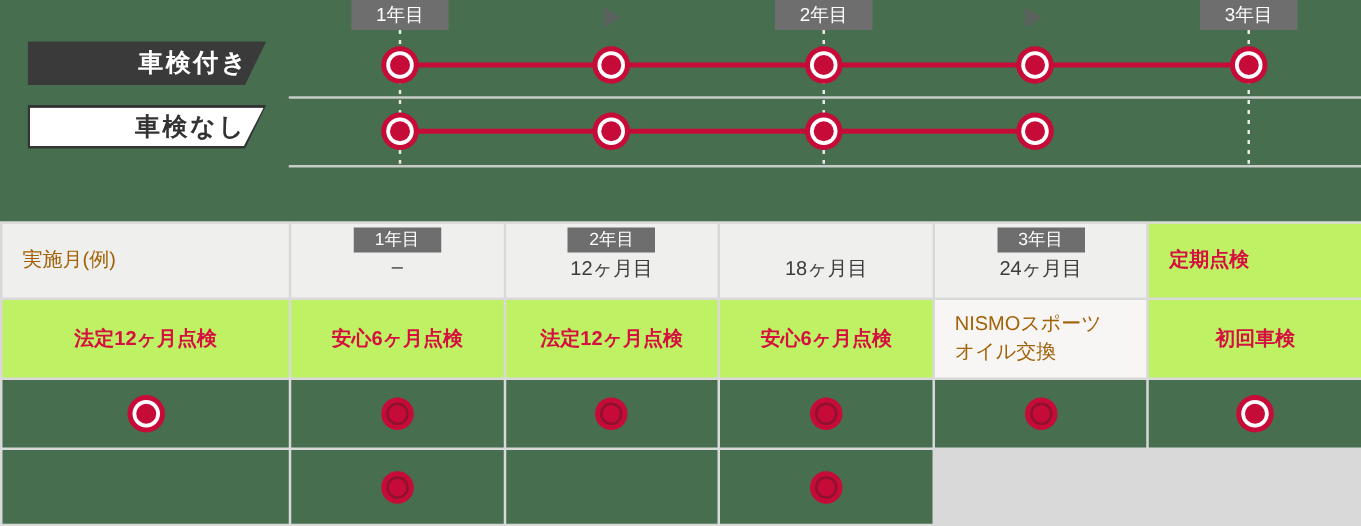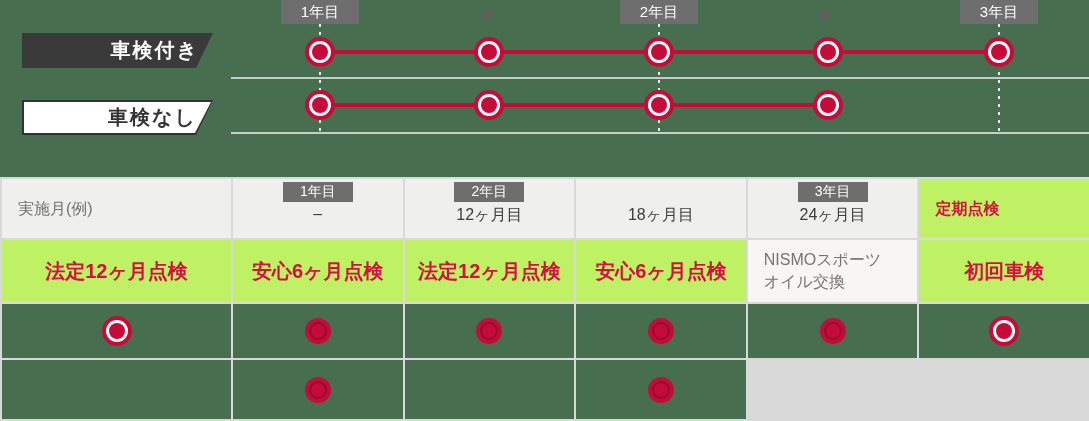--- a/index.html
+++ b/index.html
@@ -15,21 +15,21 @@
   .hline{position:absolute;left:231px;right:0;height:2px;background:#c7ccc7;}
   .hline-1{top:77px;}
   .hline-2{top:132px;}
 
   .flag{position:absolute;left:22px;width:191px;height:35px;
     clip-path:polygon(0 0,100% 0,calc(100% - 17px) 100%,0 100%);
     background:#333333;}
   .flag-inner{position:absolute;inset:0;display:flex;align-items:center;justify-content:flex-end;
     color:#ffffff;font-size:20px;font-weight:700;letter-spacing:2px;padding-right:14px;box-sizing:border-box;}
   .flag.dark{top:33px;background:#3a3a3a;}
-  .flag.light{top:100px;}
+  .flag.light{top:84px;}
   .flag.light .flag-inner{inset:2px;clip-path:polygon(0 0,100% 0,calc(100% - 16px) 100%,0 100%);
     background:#ffffff;color:#333333;}
 
   .year-badge{position:absolute;top:0;width:78px;height:24px;background:#6e6e6e;color:#ffffff;
     font-size:15px;display:flex;align-items:center;justify-content:center;}
   .drop-line{position:absolute;top:24px;width:2px;height:107px;
     background-image:repeating-linear-gradient(to bottom,#e8eae8 0 3px,transparent 3px 8px);}
   .tl-arrow{position:absolute;top:6px;width:0;height:0;
     border-left:14px solid #5b615c;border-top:8px solid transparent;border-bottom:8px solid transparent;}
   .tl-line{position:absolute;height:4px;background:#c60b39;}
@@ -38,29 +38,29 @@
   .dot-solid{width:14px;height:14px;border-radius:50%;background:#c60b39;
     box-shadow:0 0 0 2px #8f1130,0 0 0 6px #c60b39;}
   .dot-ring.in-cell{position:static;}
 
   
   .schedule{position:absolute;left:0;top:177px;width:1089px;height:244px;box-sizing:border-box;
     display:grid;grid-template-columns:229px repeat(5,1fr);grid-template-rows:59px 62px 54px 59px;
     gap:2px;background:#d9d9d9;padding:2px 0 2px 2px;}
   .tcell{display:flex;align-items:center;justify-content:center;}
   .label-cell{justify-content:flex-start;padding-left:16px;box-sizing:border-box;
-    font-size:16px;color:#737373;white-space:pre-line;line-height:1.35;}
+    font-size:16px;color:#a16207;white-space:pre-line;line-height:1.35;}
   .tcell.months{background:#efefee;}
   .tcell.months.data-cell{flex-direction:column;justify-content:flex-start;}
   .cell-badge{width:70px;height:20px;margin-top:3px;background:#6e6e6e;color:#ffffff;font-size:14px;
     display:flex;align-items:center;justify-content:center;flex:none;}
   .cell-badge.hidden{visibility:hidden;}
   .month-text{margin-top:3px;font-size:16px;color:#3c3c3c;}
   .tcell.inspection{background:#bef264;}
-  .tcell.inspection .insp-text{font-size:20px;font-weight:700;color:#d50f3f;}
+  .tcell.inspection .insp-text{font-size:16px;font-weight:700;color:#d50f3f;}
   .tcell.inspection.label-cell{font-weight:700;color:#d50f3f;}
   .tcell.dots.label-cell{background:#f7f6f4;}
   .tcell.dots.data-cell{background:#476e4e;}
 </style>
 </head>
 <body>
 
 <div class="stage">
 
   <div class="top-band">

